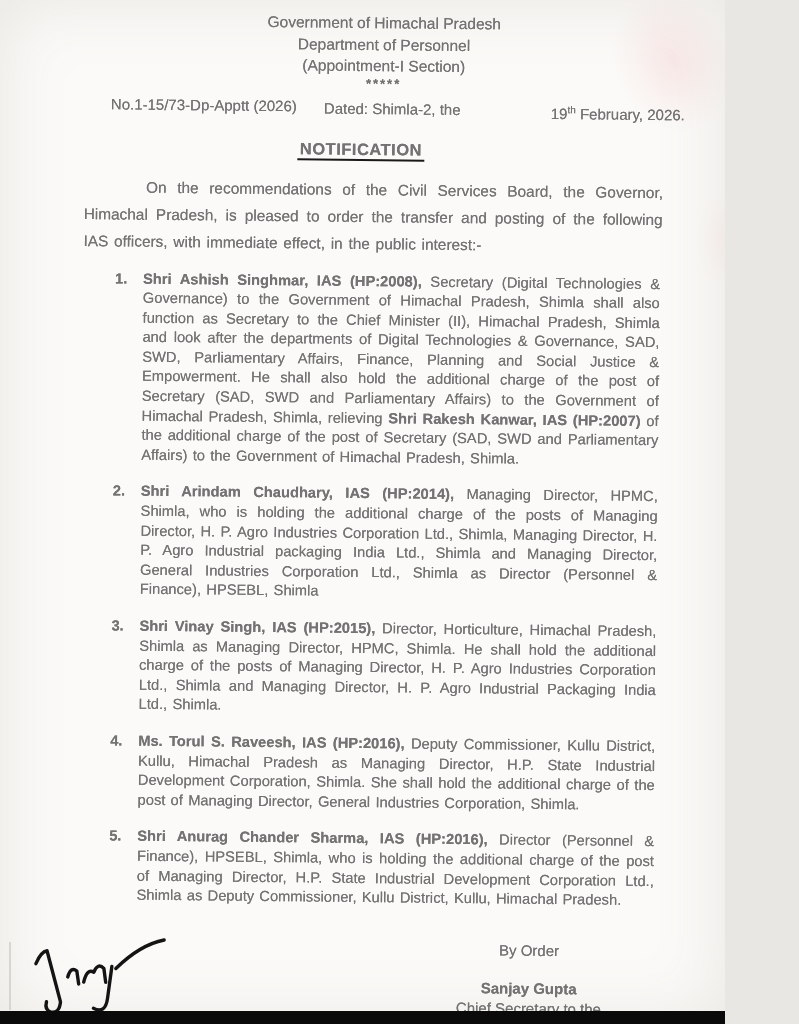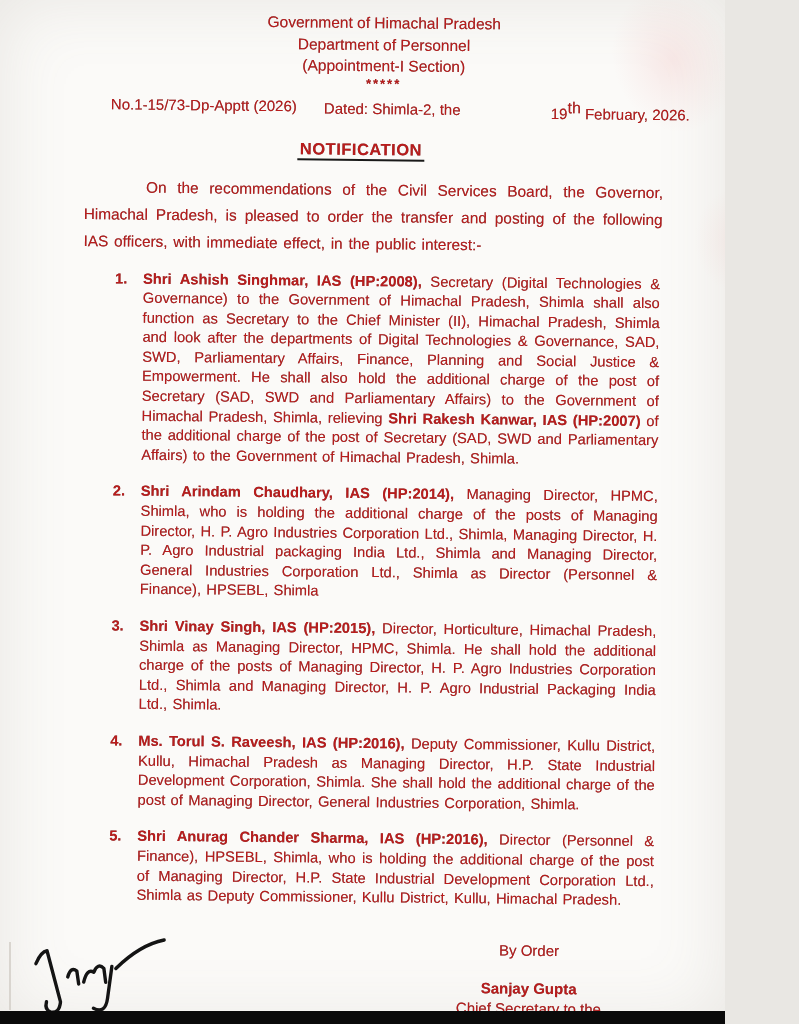--- a/index.html
+++ b/index.html
@@ -5,21 +5,21 @@
   * { margin: 0; padding: 0; box-sizing: border-box; }
   html, body { width: 799px; height: 1024px; overflow: hidden; }
   body {
     font-family: "Liberation Sans", sans-serif;
     background: #e9e7e3;
   }
   .page {
     position: relative;
     width: 725px; height: 1024px;
     background: #fbfaf8;
-    color: #b91c1c;
+    color: #737373;
     box-shadow: inset 0 0 70px rgba(120,110,100,0.14);
     overflow: hidden;
   }
   .content {
     position: absolute;
     top: 0; left: 0; right: 0;
     transform: rotate(0.6deg);
     transform-origin: 50% 0;
     text-shadow: 0 0 0.5px rgba(25,25,25,0.55);
   }
@@ -35,21 +35,21 @@
     font-size: 13px;
     letter-spacing: 2px;
     line-height: 14px;
     font-weight: 700;
   }
   
   .refline { position: relative; height: 24px; margin-top: 5px; font-size: 15px; }
   .ref-number { position: absolute; left: 112px; top: 2px; }
   .ref-dated  { position: absolute; left: 325px; top: 4px; }
   .ref-date   { position: absolute; left: 552px; top: 7px; }
-  .ref-date sup { font-size: 16px; vertical-align: super; line-height: 0; }
+  .ref-date sup { font-size: 10px; vertical-align: super; line-height: 0; }
   
   .doc-title {
     text-align: center;
     margin-top: 20px;
     font-size: 16.5px;
     font-weight: 700;
     letter-spacing: 0.5px;
   }
   .doc-title span {
     border-bottom: 2.2px solid #191919;

